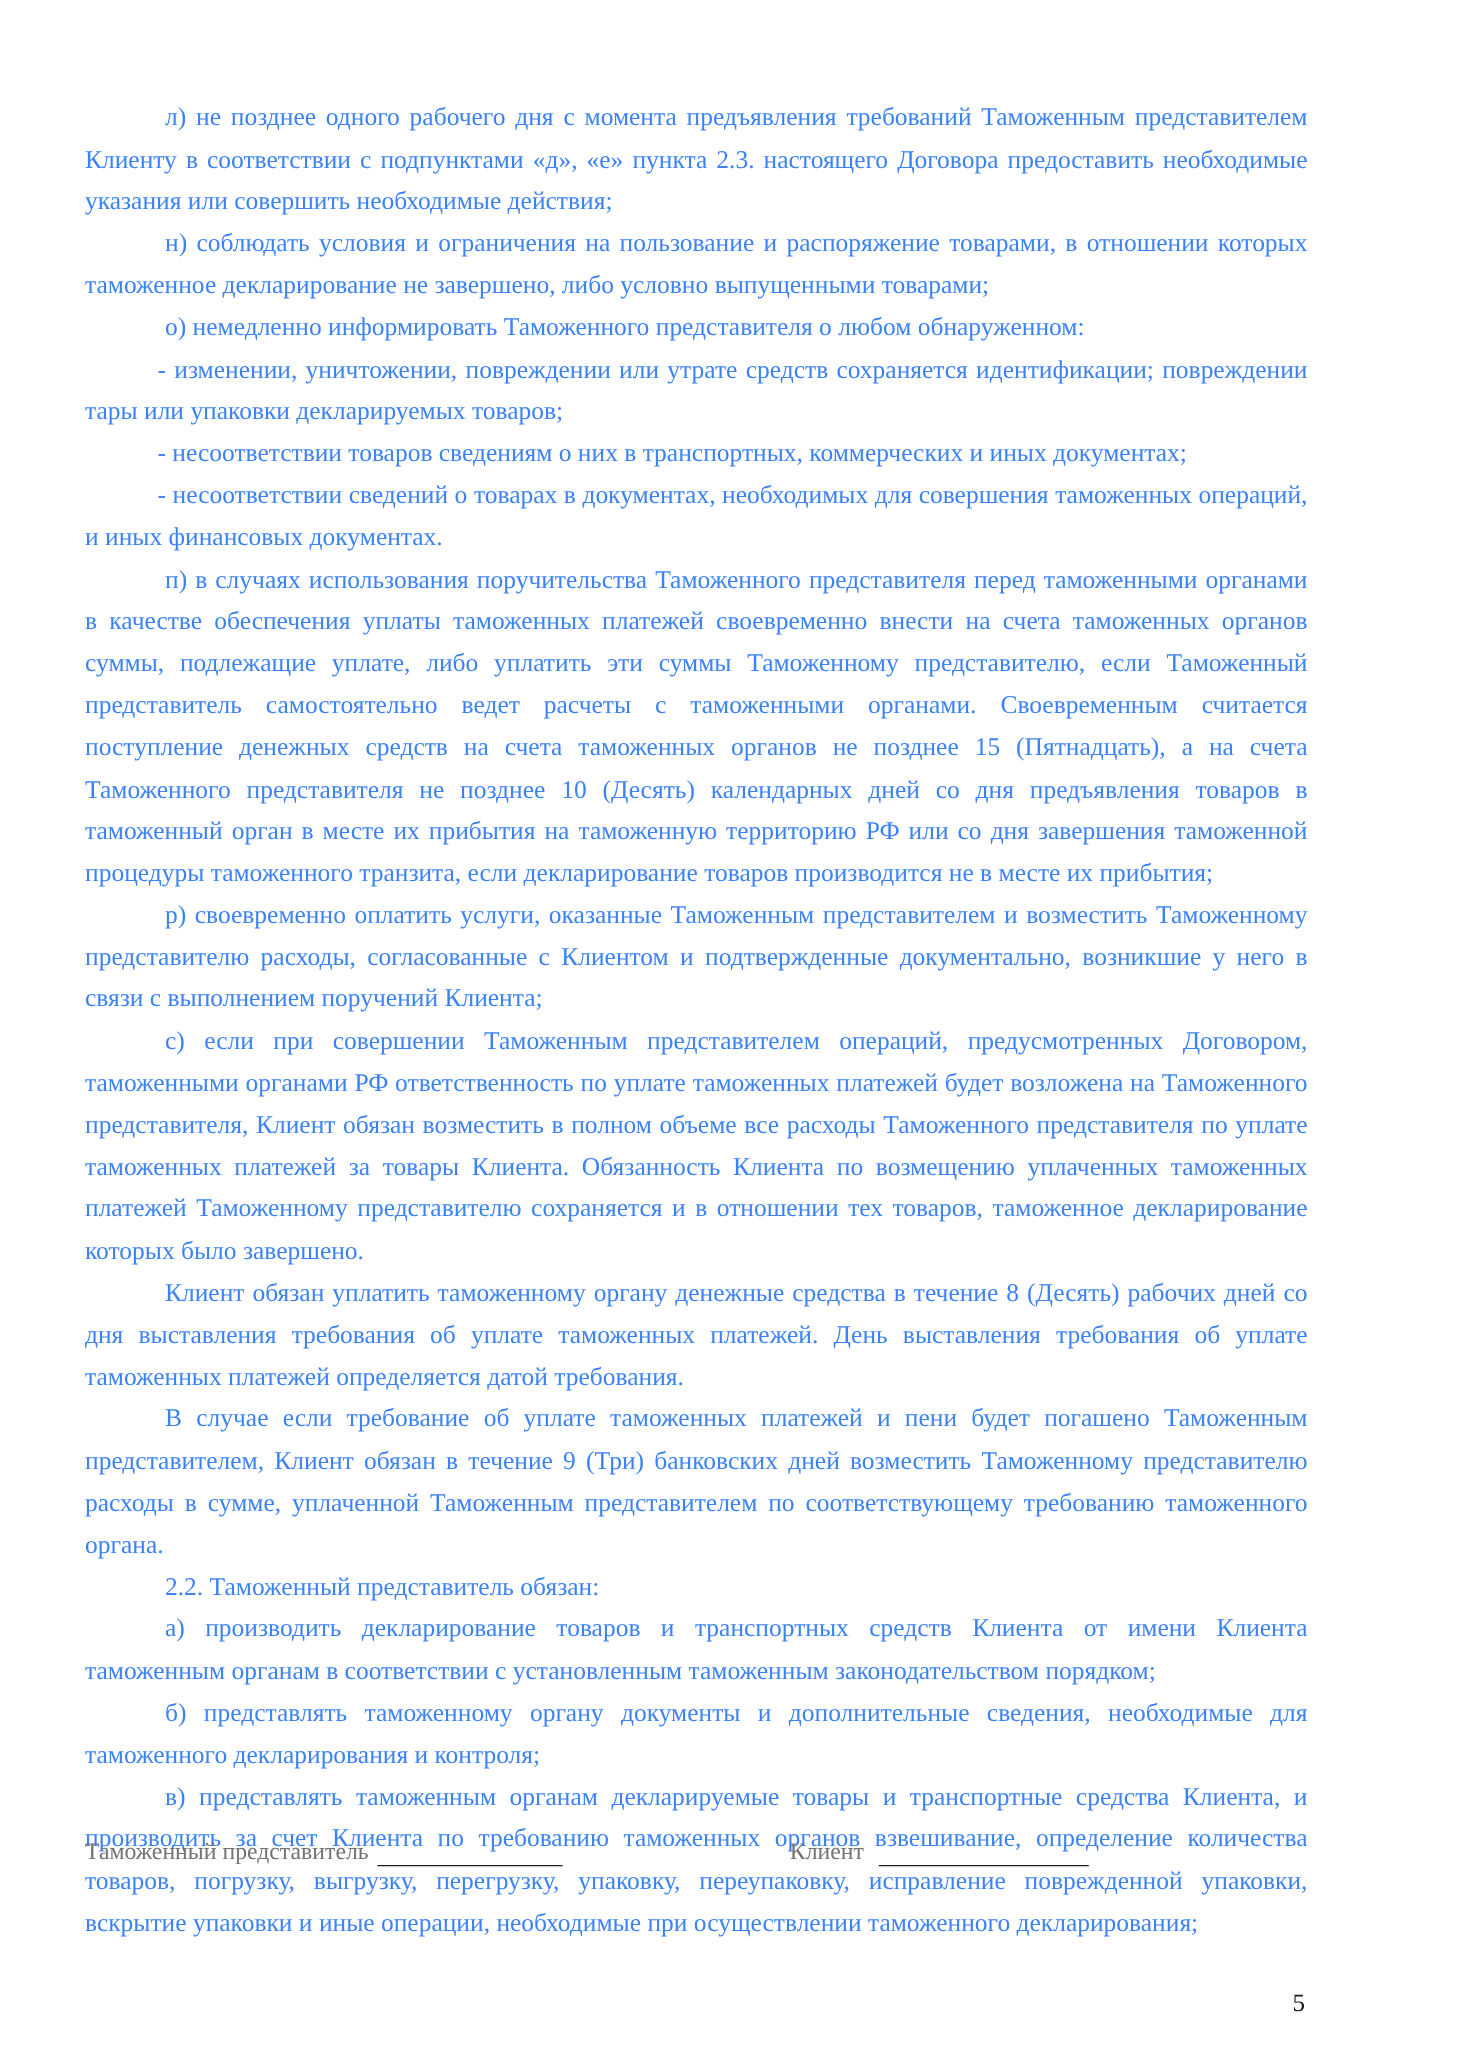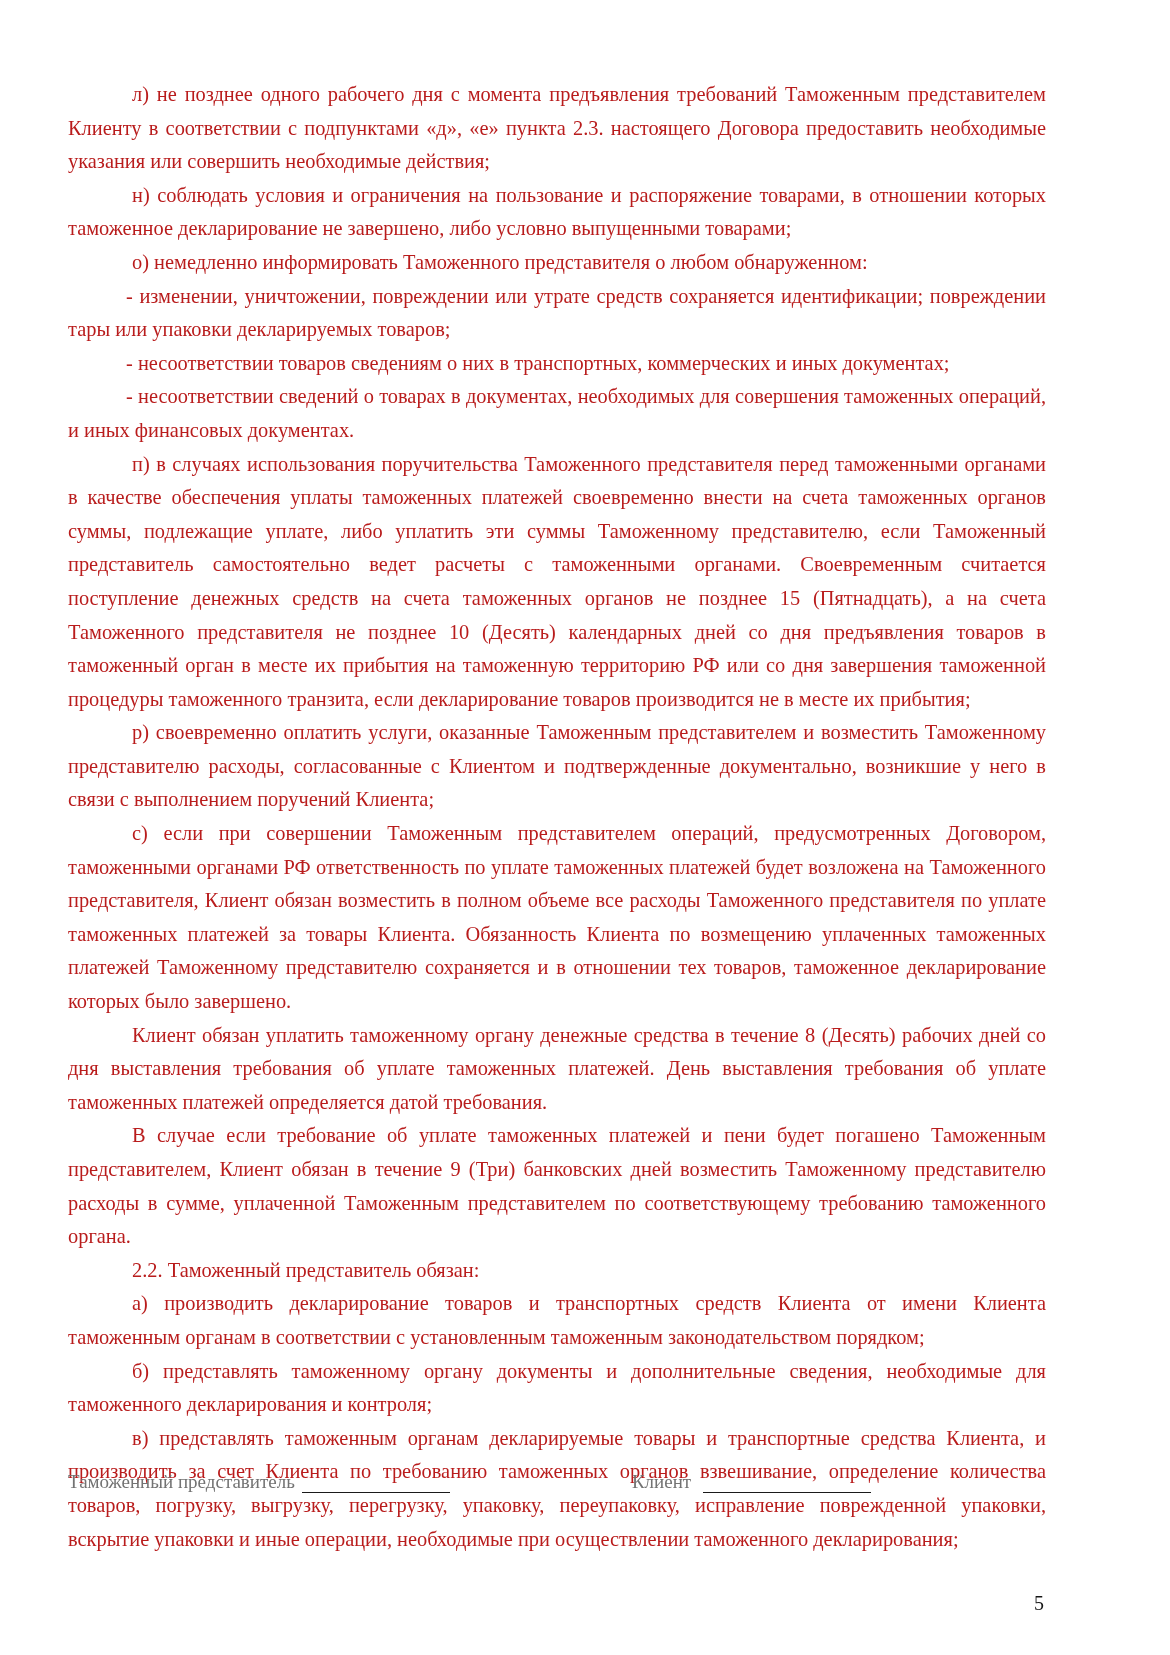--- a/index.html
+++ b/index.html
@@ -19,21 +19,21 @@
   .body-area {
     position: absolute;
     left: 68px;
     top: 78px;
     width: 978px;
   }
   .para {
     font-family: "Liberation Serif", "DejaVu Serif", serif;
     font-size: 20.4px;
     line-height: 33.6px;
-    color: #b91c1c;
+    color: #3b82f6;
     text-align: justify;
     text-justify: inter-word;
     margin: 0;
     text-indent: 64px;
     hyphens: none;
     -webkit-hyphens: none;
   }
   .para.dash-item {
     text-indent: 58px;
   }

